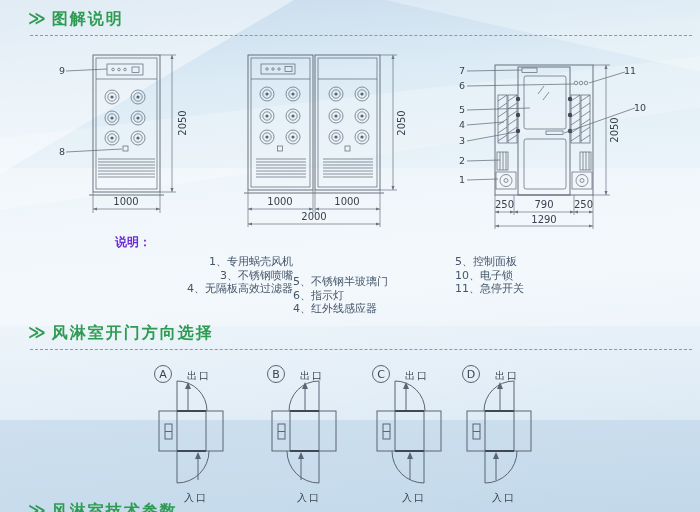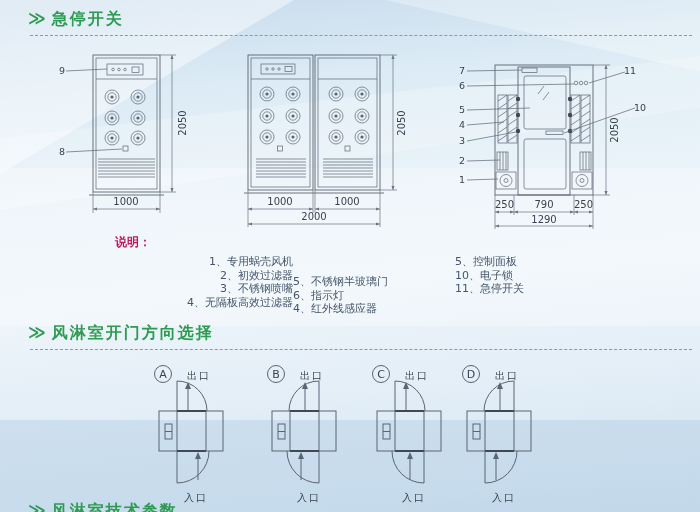--- a/index.html
+++ b/index.html
@@ -9,21 +9,21 @@
   .wedge{position:absolute;left:0;top:0;width:700px;height:512px;pointer-events:none;}
   .w1{background:rgba(255,255,255,.45);clip-path:polygon(0 0,42% 0,0 34%);}
   .w2{background:rgba(255,255,255,.30);clip-path:polygon(55% 0,100% 0,100% 14%);}
   .w3{background:rgba(255,255,255,.22);clip-path:polygon(0 27%,100% 11%,100% 21%,0 41%);}
   .bandlow{position:absolute;left:0;top:420px;width:700px;height:92px;background:rgba(166,198,224,.35);}
   .bandmid{position:absolute;left:0;top:168px;width:700px;height:158px;background:rgba(255,255,255,.30);}
   .sec-head{position:absolute;color:#2e9b52;font-weight:bold;font-size:16px;letter-spacing:2px;white-space:nowrap;}
   .sec-head .chev{font-size:17px;margin-right:6px;letter-spacing:0;}
   .dash{position:absolute;border-top:1px dashed #5fb585;width:662px;height:0;}
   .legend{position:absolute;left:115px;top:234px;width:560px;color:#44566a;font-size:11px;}
-  .legend-title{color:#be185d;font-weight:bold;font-size:12px;margin-bottom:4px;}
+  .legend-title{color:#6d28d9;font-weight:bold;font-size:12px;margin-bottom:4px;}
   .legend-cols{display:flex;}
   .lg-col1{width:178px;text-align:right;} .lg-col2{width:162px;margin-top:20px;} .lg-col3{width:160px;}
   .lg-item{line-height:13.5px;white-space:nowrap;}
   svg{position:absolute;overflow:visible;}
   svg text{fill:#38424e;font-family:"DejaVu Sans",sans-serif;}
   .ln{stroke:#5b6472;fill:none;stroke-width:.9;}
   .lnt{stroke:#5b6472;fill:none;stroke-width:.7;}
   .dim{stroke:#6b7480;fill:none;stroke-width:.7;}
   .thk{stroke:#3f4854;stroke-width:2;}
   .dimtx{font-size:10px;}
@@ -34,21 +34,21 @@
 </head>
 <body>
 
 <div class="wedge w1"></div>
 <div class="wedge w2"></div>
 <div class="wedge w3"></div>
 <div class="bandmid"></div>
 <div class="bandlow"></div>
 
 <div class="sec-head" style="left:28px;top:8px;">
-  <span class="chev">≫</span><span>急停开关</span>
+  <span class="chev">≫</span><span>图解说明</span>
 </div>
 <div class="dash" style="left:30px;top:35px;"></div>
 
 <svg style="left:40px;top:36px;" width="200" height="208" viewBox="0 0 200 208">
   <defs>
     <marker id="a1" viewBox="0 0 10 10" refX="9" refY="5" markerWidth="6.5" markerHeight="6.5" orient="auto-start-reverse">
       <path d="M0,1.5 L9,5 L0,8.5 Z" fill="#6b7480"></path>
     </marker>
     <g id="nz1">
       <circle r="7" class="lnt"></circle>
@@ -289,21 +289,20 @@
     <line x1="166" y1="29" x2="166" y2="159" class="dim" marker-start="url(#a3)" marker-end="url(#a3)"></line>
     <text x="178" y="94" class="dimtx" text-anchor="middle" transform="rotate(-90,178,94)">2050</text>
   </g>
 </svg>
 
 <div class="legend">
   <div class="legend-title">说明：</div>
   <div class="legend-cols">
     <div class="lg-col1">
       <div class="lg-item">1、专用蜗壳风机</div>
-      <div class="lg-item">2、初效过滤器</div>
       <div class="lg-item">3、不锈钢喷嘴</div>
       <div class="lg-item">4、无隔板高效过滤器</div>
     </div>
     <div class="lg-col2">
       <div class="lg-item">5、不锈钢半玻璃门</div>
       <div class="lg-item">6、指示灯</div>
       <div class="lg-item">4、红外线感应器</div>
     </div>
     <div class="lg-col3">
       <div class="lg-item">5、控制面板</div>

